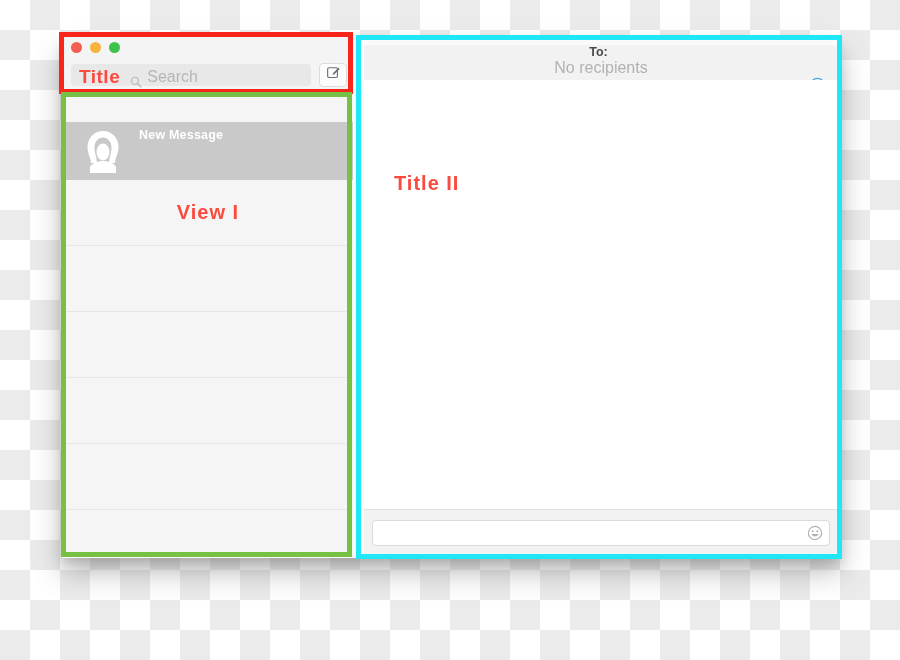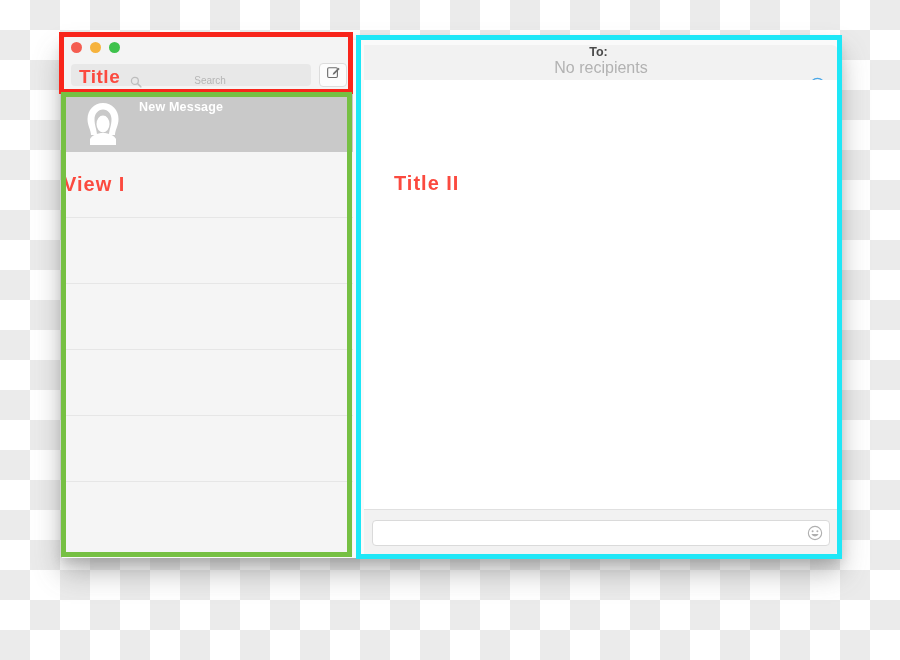--- a/index.html
+++ b/index.html
@@ -110,23 +110,22 @@
   .search-icon {
     width: 12px;
     height: 12px;
     margin-right: 5px;
     flex: 0 0 auto;
     opacity: 0.45;
   }
 
   .search-placeholder {
     color: #b6b6b6;
-    font-size: 10px;
+    font-size: 16px;
     white-space: nowrap;
-    margin-left: 47px;
   }
 
   .compose-btn {
     width: 26px;
     height: 22px;
     margin-left: 8px;
     background: #fcfcfc;
     border: 1px solid #dcdcdc;
     border-radius: 4px;
     display: flex;
@@ -144,20 +143,21 @@
     height: 462px;
     background: #f5f5f5;
     overflow: hidden;
     box-sizing: border-box;
   }
 
   .row-selected {
     height: 58px;
     background: #c9c9c9;
     position: relative;
+    margin-top: 28px;
   }
 
   .avatar {
     position: absolute;
     left: 16px;
     top: 5px;
     width: 48px;
     height: 48px;
   }
 
@@ -168,21 +168,21 @@
     color: #ffffff;
     font-size: 12.5px;
     font-weight: bold;
     letter-spacing: 0.2px;
   }
 
   .viewi-row {
     height: 66px;
     display: flex;
     align-items: center;
-    justify-content: flex-start;
+    justify-content: center;
     border-bottom: 1px solid #e6e6e6;
     box-sizing: border-box;
   }
   .viewi-label {
     color: #fb4a3f;
     font-weight: bold;
     font-size: 20px;
     letter-spacing: 1px;
   }
 

